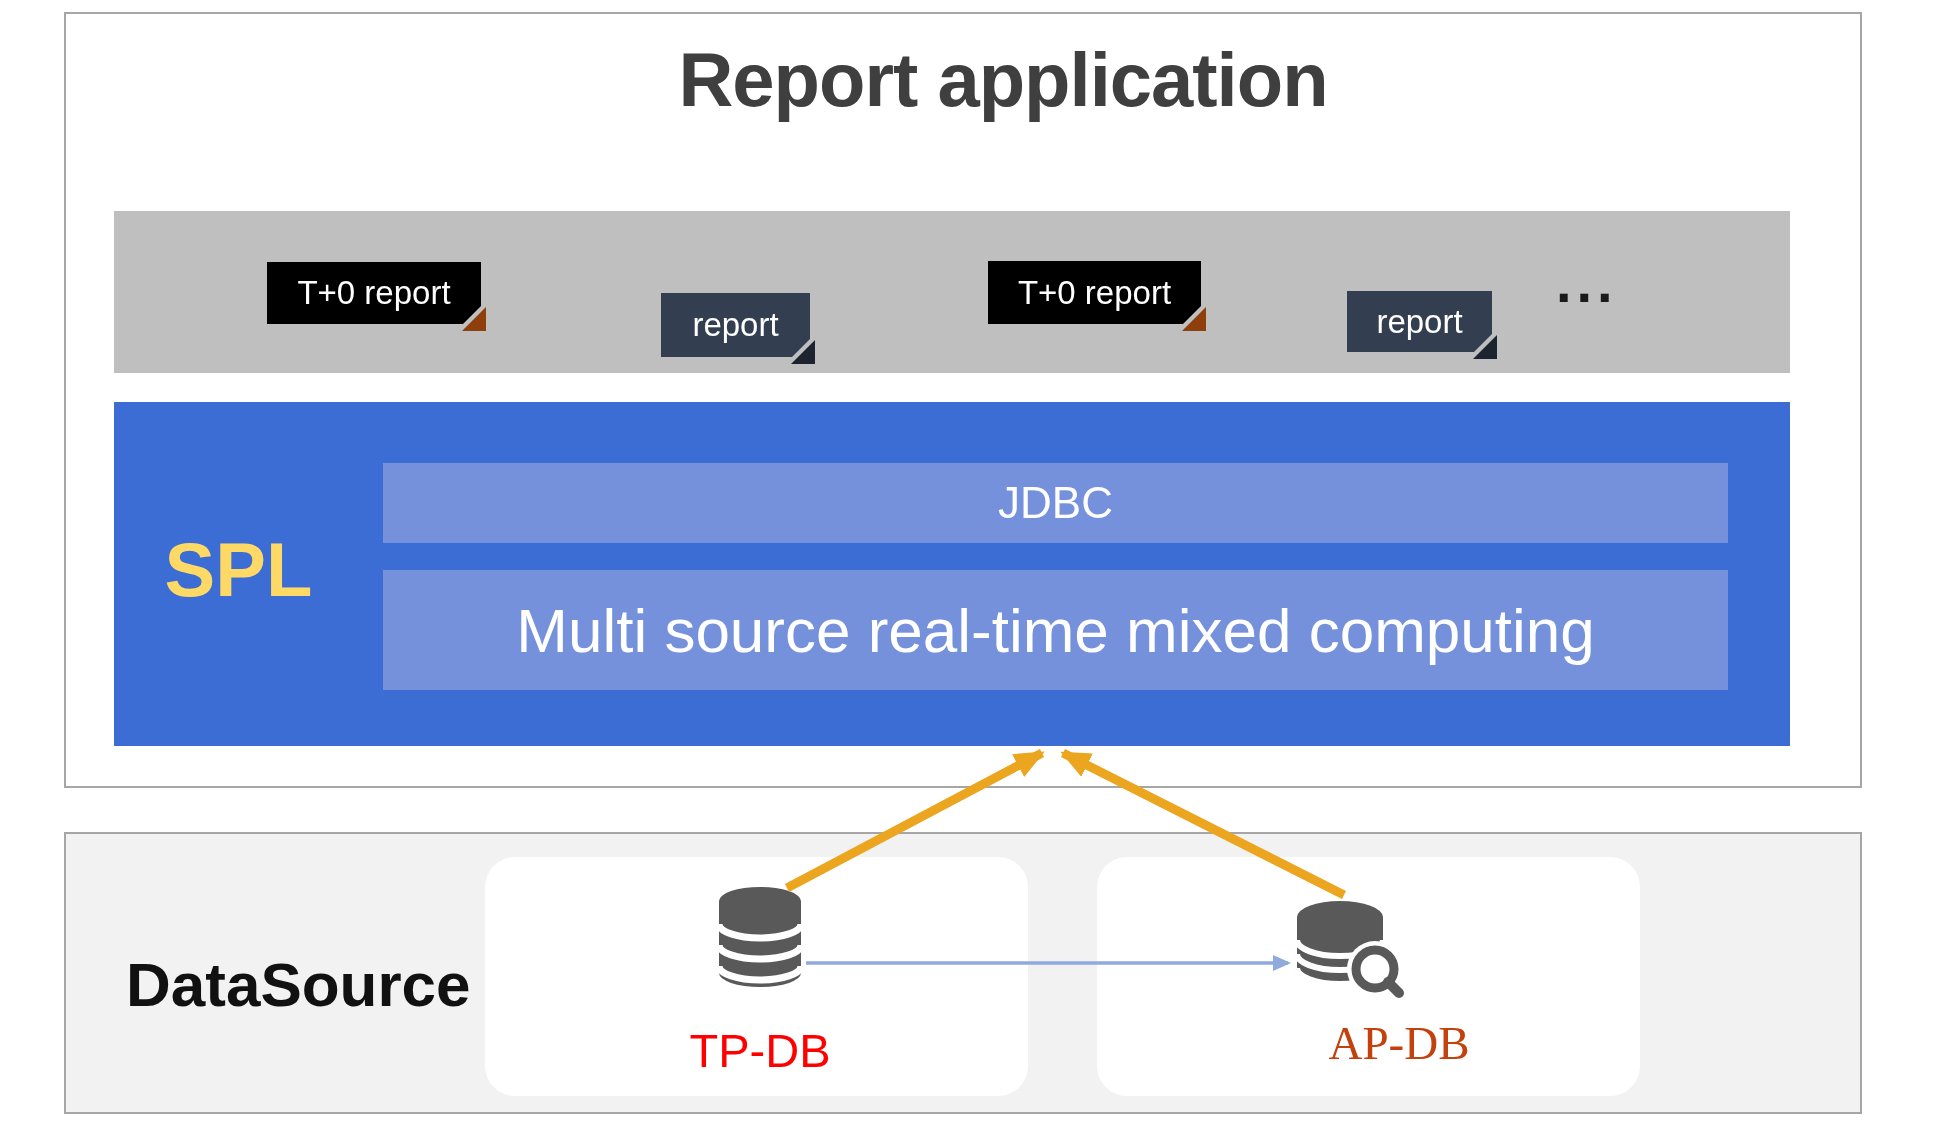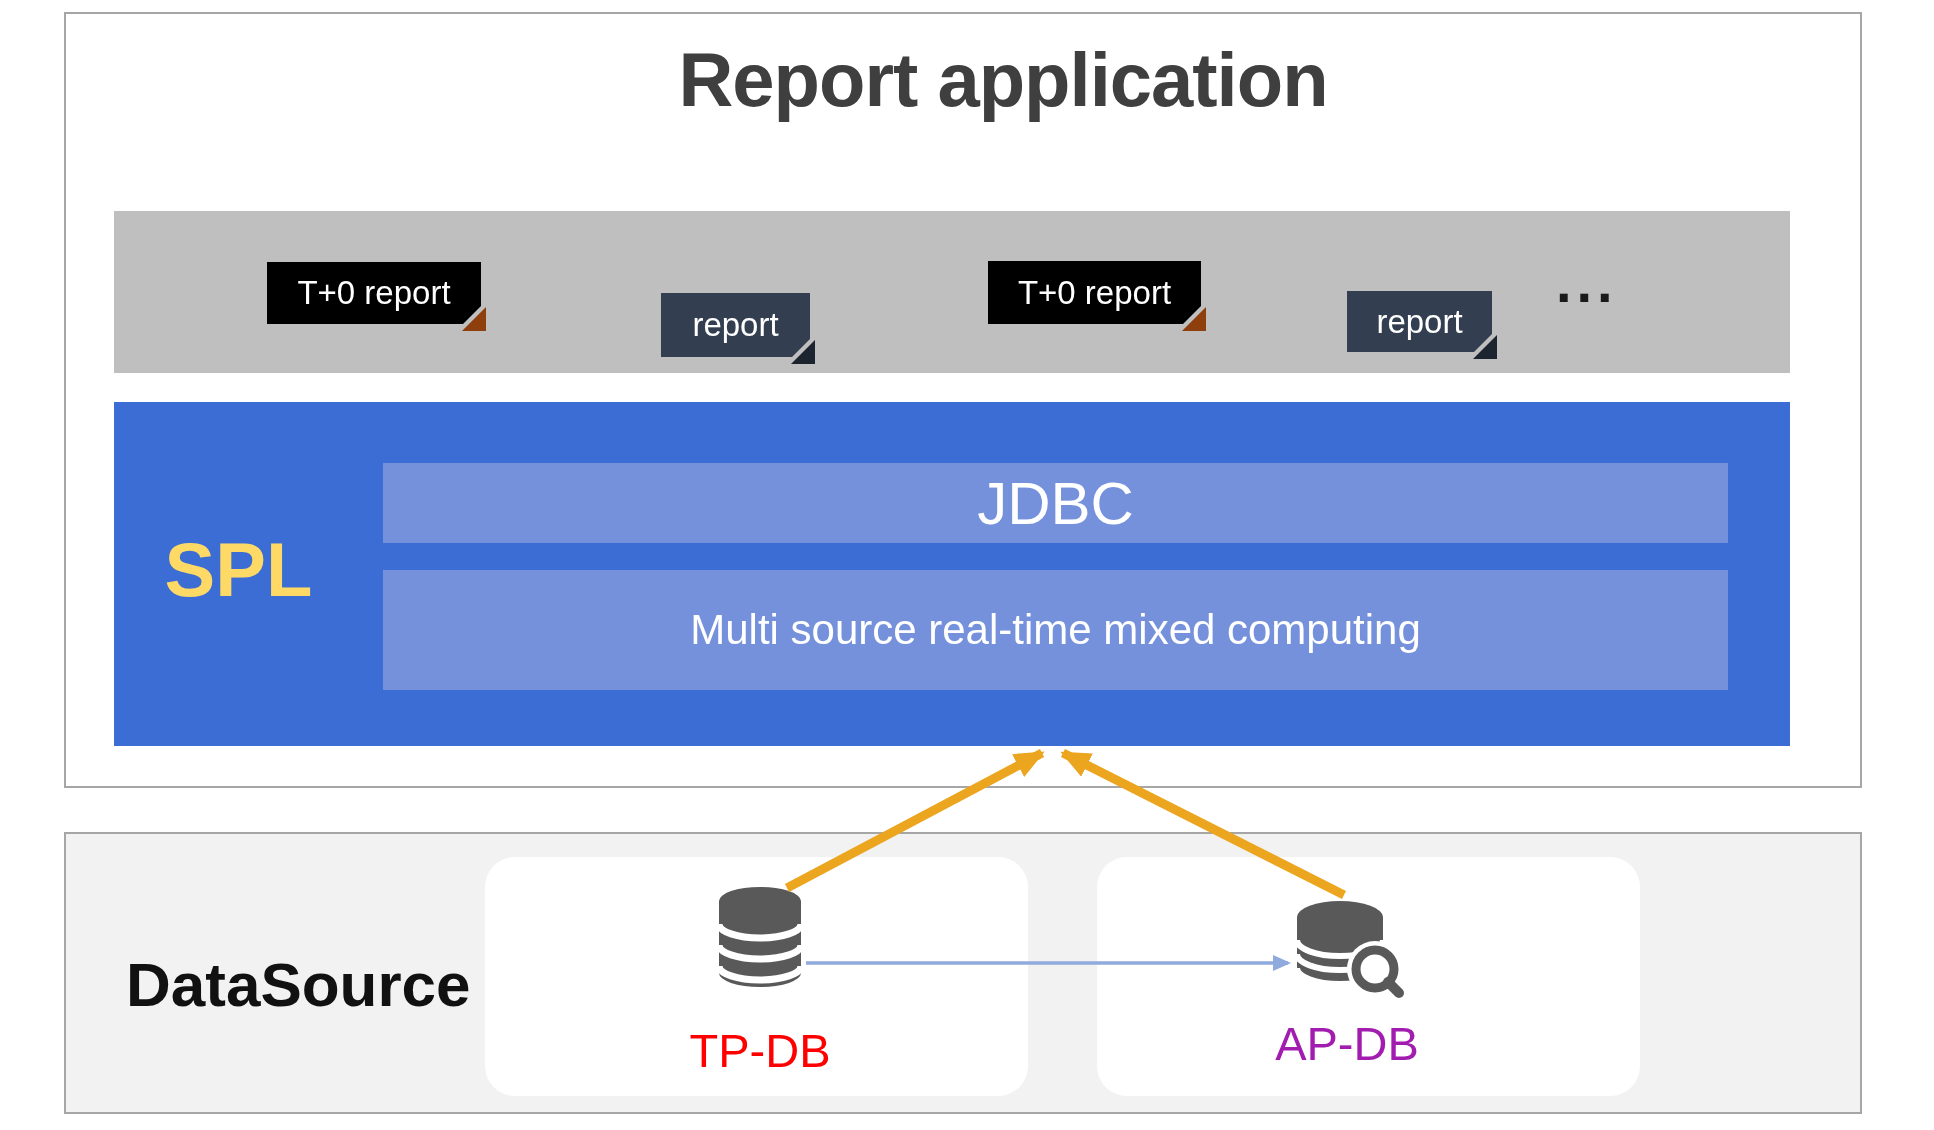--- a/index.html
+++ b/index.html
@@ -52,38 +52,38 @@
   
   .spl-box { left:114px; top:402px; width:1676px; height:344px; background:#3b6dd4; }
   .spl-label {
     left:104px; top:526px; width:269px; text-align:center;
     font-size:76px; font-weight:bold; color:#ffd966;
   }
   .inner-bar {
     position:absolute; left:383px; width:1345px; background:#7591dc;
     display:flex; align-items:center; justify-content:center; color:#ffffff;
   }
-  .jdbc-bar  { top:463px; height:80px;  font-size:60px; }
-  .multi-bar { top:570px; height:120px; font-size:42px; }
+  .jdbc-bar  { top:463px; height:80px;  font-size:44px; }
+  .multi-bar { top:570px; height:120px; font-size:62px; }
 
   
   .panel-b {
     left:64px; top:832px; width:1798px; height:282px;
     background:#f2f2f2; border:2px solid #a6a6a6; box-sizing:border-box;
   }
   .datasource-label { left:126px; top:949px; font-size:62px; font-weight:bold; color:#111111; }
   .src-card { position:absolute; top:857px; width:543px; height:239px; background:#ffffff; border-radius:30px; }
   .src-card-1 { left:485px; }
   .src-card-2 { left:1097px; }
 
   .db-icon-1 { left:716px;  top:886px; width:88px;  height:103px; }
   .db-icon-2 { left:1292px; top:898px; width:114px; height:112px; }
   .db-label  { position:absolute; width:220px; text-align:center; font-size:47px; }
   .tp-label  { left:650px;  top:1023px; color:#ff0000; }
-  .ap-label  { left:1237px; top:1016px; color:#a21caf; }
+  .ap-label  { left:1289px; top:1016px; color:#c2410c;font-family:Liberation Serif, serif; }
 
   
   .arrow-layer { left:0; top:0; width:1934px; height:1130px; pointer-events:none; }
 </style>
 </head>
 <body>
 
 <div id="canvas">
 
   <div class="abs panel-a"></div>

